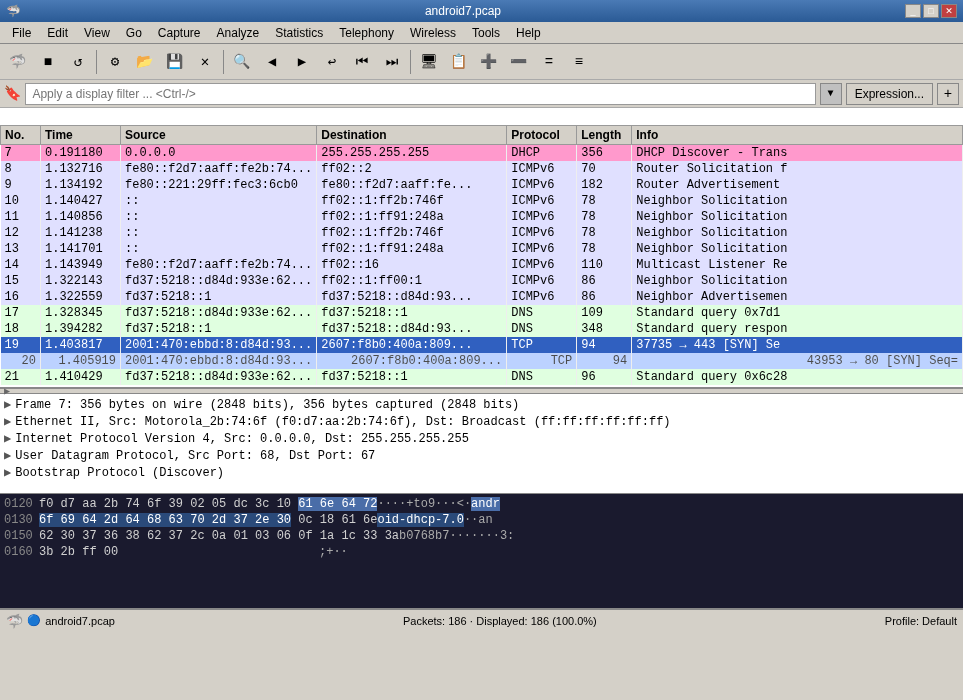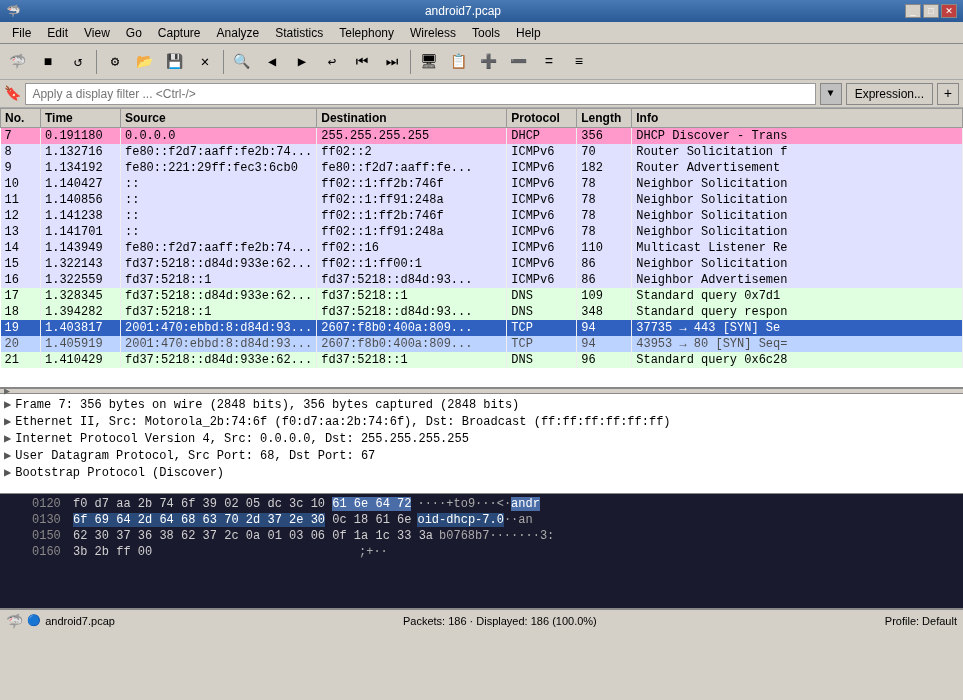--- a/index.html
+++ b/index.html
@@ -115,20 +115,21 @@
       height: 280px;
       overflow-y: scroll;
       background: white;
       border-bottom: 1px solid #888;
     }
     #packet-list table {
       width: 100%;
       border-collapse: collapse;
       font-family: 'Courier New', monospace;
       font-size: 12px;
+      margin-top: 17px;
     }
     #packet-list thead th {
       background: #d4d0c8;
       border: 1px solid #999;
       padding: 2px 4px;
       text-align: left;
       font-family: Arial, sans-serif;
       font-size: 12px;
       font-weight: bold;
       position: sticky;
@@ -139,21 +140,21 @@
       padding: 1px 4px;
       border-right: 1px solid #eee;
       white-space: nowrap;
       overflow: hidden;
       max-width: 200px;
     }
     .row-dhcp { background: #ff99cc; }
     .row-icmpv6 { background: #e0e0ff; }
     .row-dns { background: #e0ffe0; }
     .row-tcp-selected { background: #a0c0ff; }
-    .row-tcp { background: #a0c0ff; opacity: 0.7; }
+    .row-tcp { background: #a0c0ff; opacity: 0.7; text-align: right; }
 
     
     #resizer {
       height: 6px;
       background: #d4d0c8;
       border-top: 1px solid #888;
       border-bottom: 1px solid #888;
       cursor: row-resize;
       display: flex; align-items: center; justify-content: flex-start;
       padding-left: 4px;
@@ -182,24 +183,22 @@
       background: #1a1a2e;
       overflow-y: auto;
       font-family: 'Courier New', monospace;
       font-size: 12px;
       color: #d0d0d0;
       padding: 2px 4px;
       border-bottom: 1px solid #888;
     }
     .hex-row {
       display: flex;
-      gap: 6px;
       white-height: 16px;
       padding: 1px 0;
-      margin-left: 28px;
     }
     .hex-offset { color: #888; min-width: 35px; }
     .hex-bytes { min-width: 280px; }
     .hex-ascii { color: #aaa; }
     .hex-highlight { background: #4a6da8; color: white; }
     .hex-highlight2 { background: #2a4a7a; color: white; }
 
     
     #statusbar {
       background: #d4d0c8;

